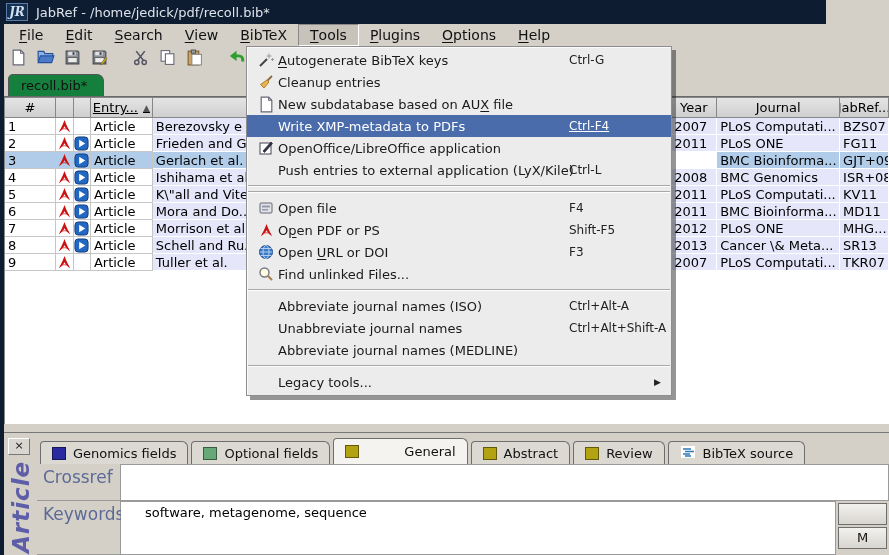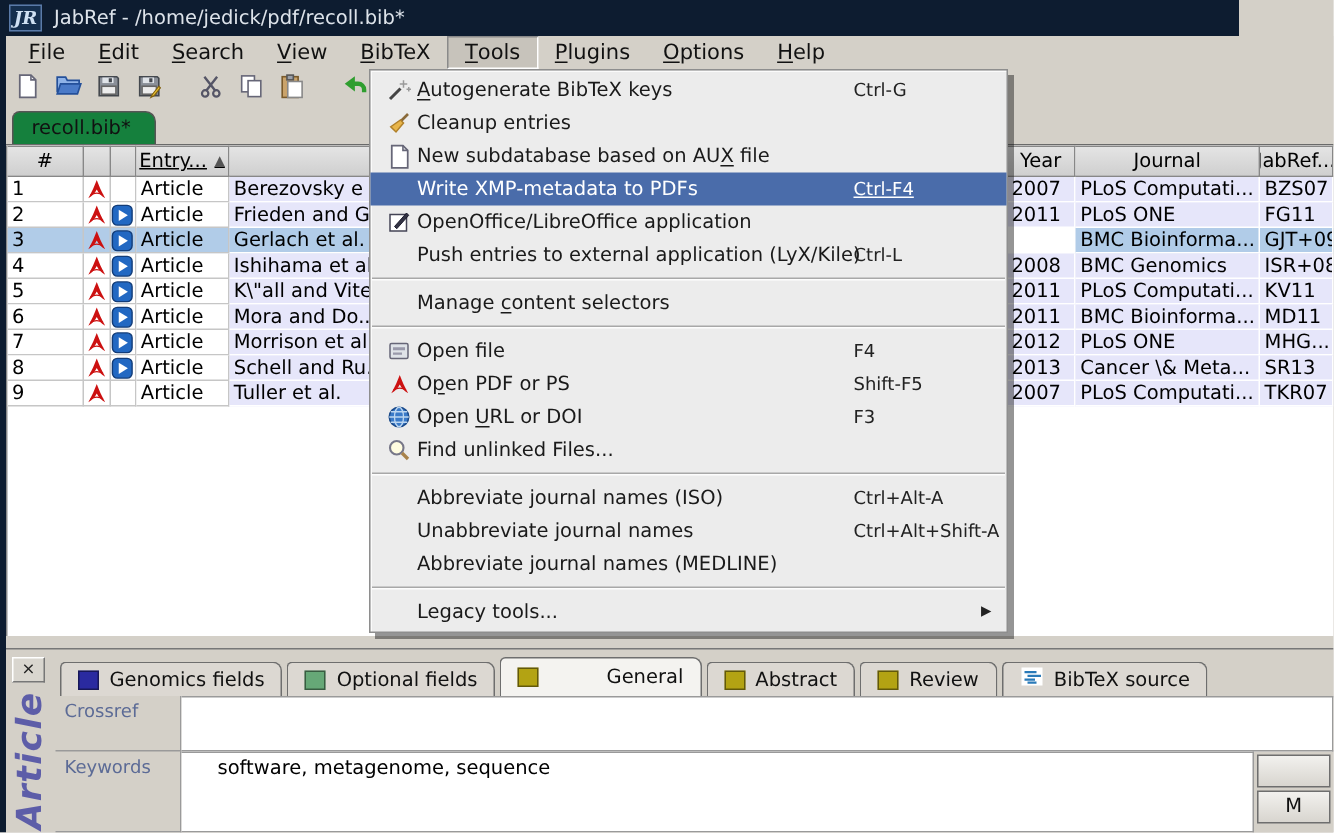--- a/index.html
+++ b/index.html
@@ -74,21 +74,21 @@
     writing-mode:vertical-rl;transform:rotate(180deg);font-style:italic;font-weight:bold;font-size:23px;
     color:#5d5da8;letter-spacing:1px;}
   .etabs{position:absolute;left:36px;top:5px;height:26px;display:flex;align-items:flex-end;gap:3px;}
   .etab{height:23px;display:flex;align-items:center;gap:7px;padding:0 11px;background:#dcd8d2;
     border:1px solid #6e6e6e;border-bottom:none;border-radius:4px 6px 0 0;font-size:13px;color:#111;white-space:nowrap;}
   .etab.active{background:#f4f3f0;height:26px;gap:45px;}
   .swatch{width:14px;height:13px;border:1px solid rgba(0,0,0,.45);flex:none;}
   .fields{position:absolute;left:33px;top:31px;right:0;bottom:0;
     display:grid;grid-template-columns:84px 1fr 53px;grid-template-rows:37px 1fr;}
   .flabel{border-right:1px solid var(--bordergray);border-bottom:1px solid var(--bordergray);
-    padding:3px 6px;font-size:12px;color:#5c6b96;}
+    padding:3px 6px;font-size:17px;color:#5c6b96;}
   .finput{background:#fff;border:1px solid var(--bordergray);border-left:none;font-size:13px;color:#000;
     padding:3px 24px;}
   .finput.span2{grid-column:2/4;}
   .btnstack{display:flex;flex-direction:column;gap:2px;padding:2px 2px 0 2px;}
   .sbtn{height:22px;background:linear-gradient(#f2f1ee,#d8d5cf);border:1px solid #6e6e6e;
     font-size:13px;color:#111;text-align:center;line-height:20px;overflow:hidden;}
 
   .leftstrip{position:absolute;left:0;top:24px;width:4px;height:531px;background:var(--navy);}
   u{text-underline-offset:2px;}
 </style>
@@ -459,24 +459,20 @@
           </svg>
         </span>
         <span class="plabel">OpenOffice/LibreOffice application</span>
       </div>
       <div class="pitem">
         <span class="pic"></span>
         <span class="plabel">Push entries to external application (LyX/Kile)</span>
         <span class="pshort">Ctrl-L</span>
       </div>
       <div class="psep"></div>
-      <div class="pitem">
-        <span class="pic"></span>
-        <span class="plabel">Manage <u>c</u>ontent selectors</span>
-      </div>
       <div class="psep"></div>
       <div class="pitem">
         <span class="pic">
           <svg viewBox="0 0 16 16" width="16" height="16">
             <rect x="2" y="3" width="12" height="10" rx="1" fill="#dfe3e8" stroke="#667"></rect>
             <rect x="4" y="5.5" width="8" height="2" fill="#99a"></rect>
             <rect x="4" y="9" width="6" height="1.5" fill="#99a"></rect>
           </svg>
         </span>
         <span class="plabel">Open file</span>

